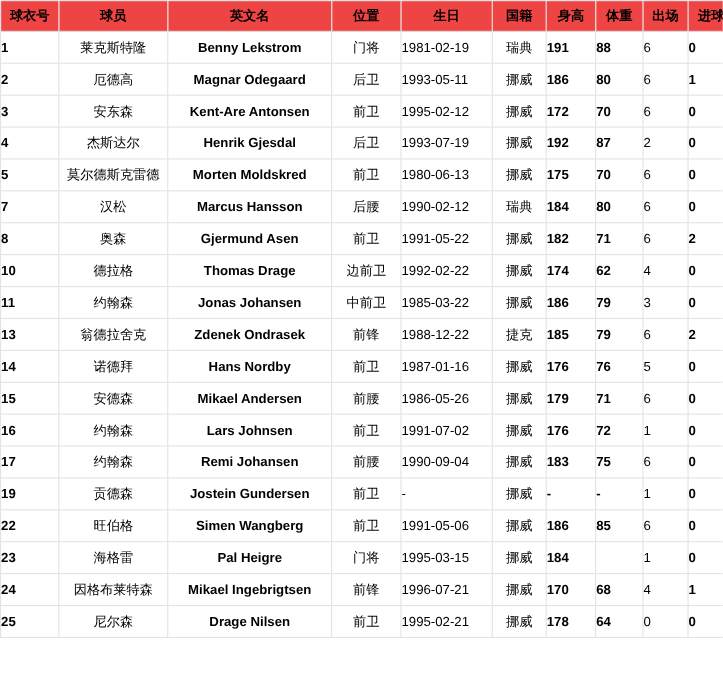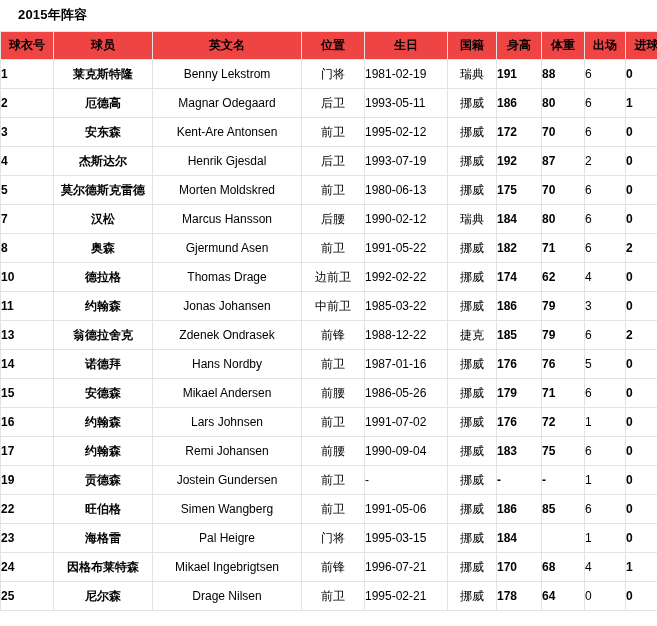--- a/index.html
+++ b/index.html
@@ -53,33 +53,32 @@
   .c-name  { width: 98px;  text-align: center; font-weight: bold; }
   .c-en    { width: 148px; text-align: center; font-weight: bold; }
   .c-pos   { width: 62px;  text-align: center; }
   .c-birth { width: 82px;  text-align: center; }
   .c-nat   { width: 48px;  text-align: center; }
   .c-h     { width: 44px;  text-align: center; margin-left: 36px; }
   .c-w     { width: 42px;  text-align: center; }
   .c-app   { width: 40px;  text-align: center; }
   .c-goal  { width: 41px;  text-align: center; }
   tbody .c-num { font-weight: bold; }
-  tbody .c-name { font-weight: bold; margin-top: 32px; }
-  tbody .c-en { font-weight: normal; margin-left: 28px; }
+  tbody .c-name { font-weight: normal; margin-top: 32px; }
+  tbody .c-en { font-weight: bold; margin-left: 28px; }
   tbody .c-goal { font-weight: bold; }
   
   tbody .c-num, tbody .c-app, tbody .c-goal { text-align: left; padding-left: 8px; }
   tbody .c-birth { text-align: left; padding-left: 8px; }
   tbody .c-h, tbody .c-w { text-align: left; padding-left: 8px; font-weight: bold; }
 </style>
 </head>
 <body>
 
 <div class="page">
-  <div class="title">2015年阵容</div>
   <table class="roster">
     <thead>
       <tr>
         <th class="c-num">球衣号</th>
         <th class="c-name">球员</th>
         <th class="c-en">英文名</th>
         <th class="c-pos">位置</th>
         <th class="c-birth">生日</th>
         <th class="c-nat">国籍</th>
         <th class="c-h">身高</th>

